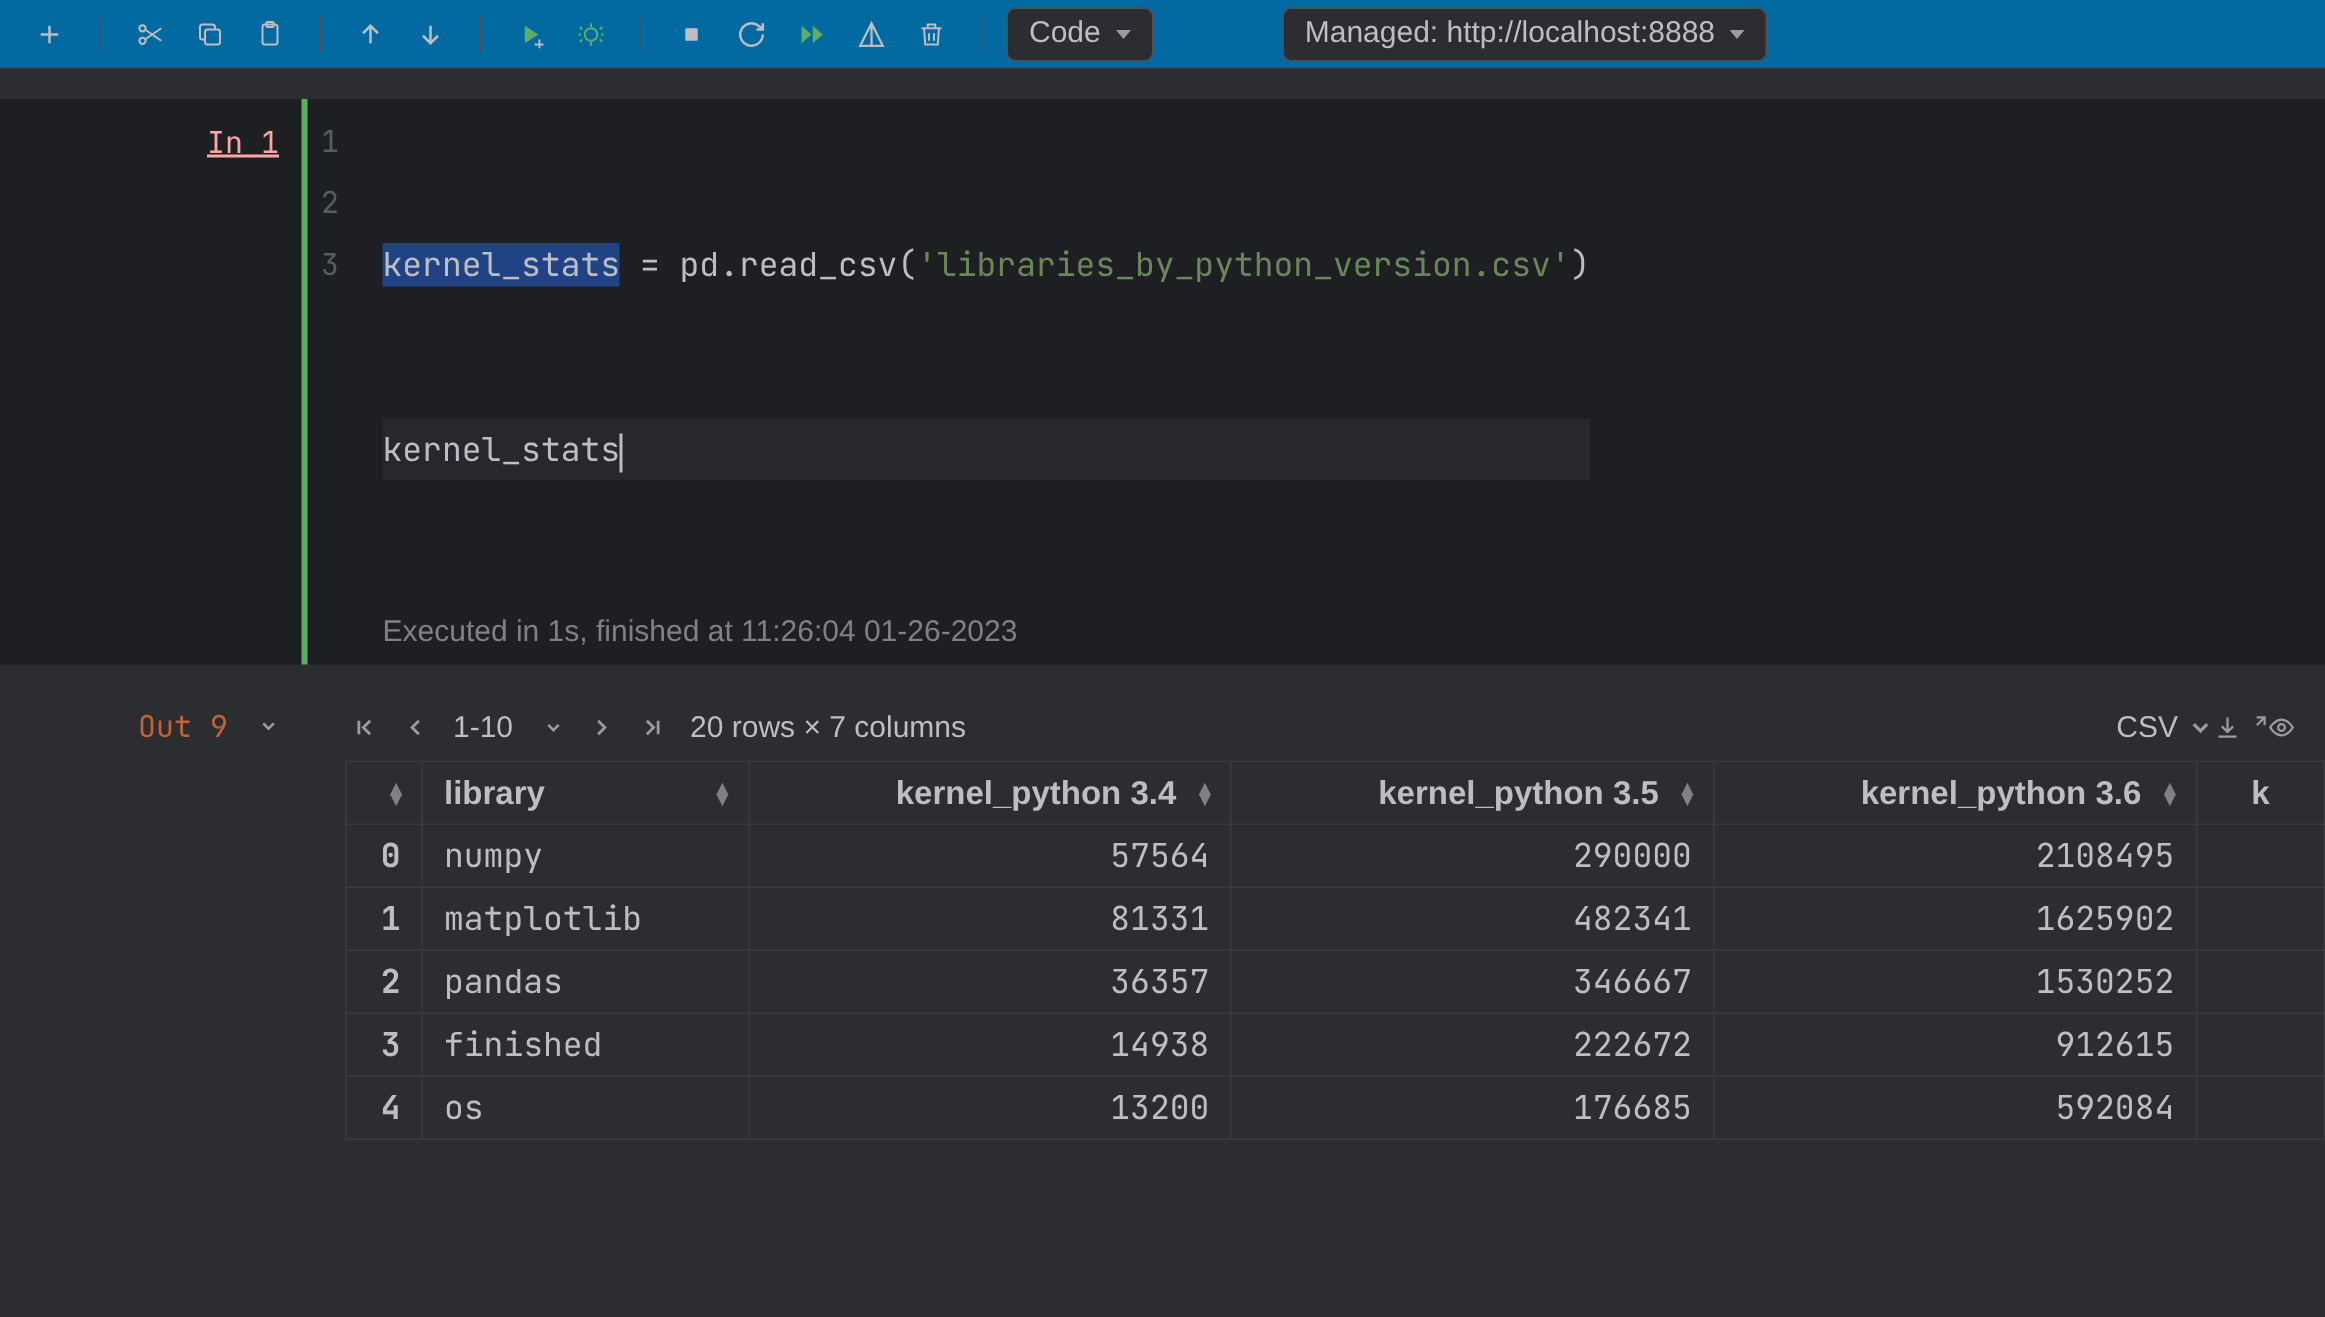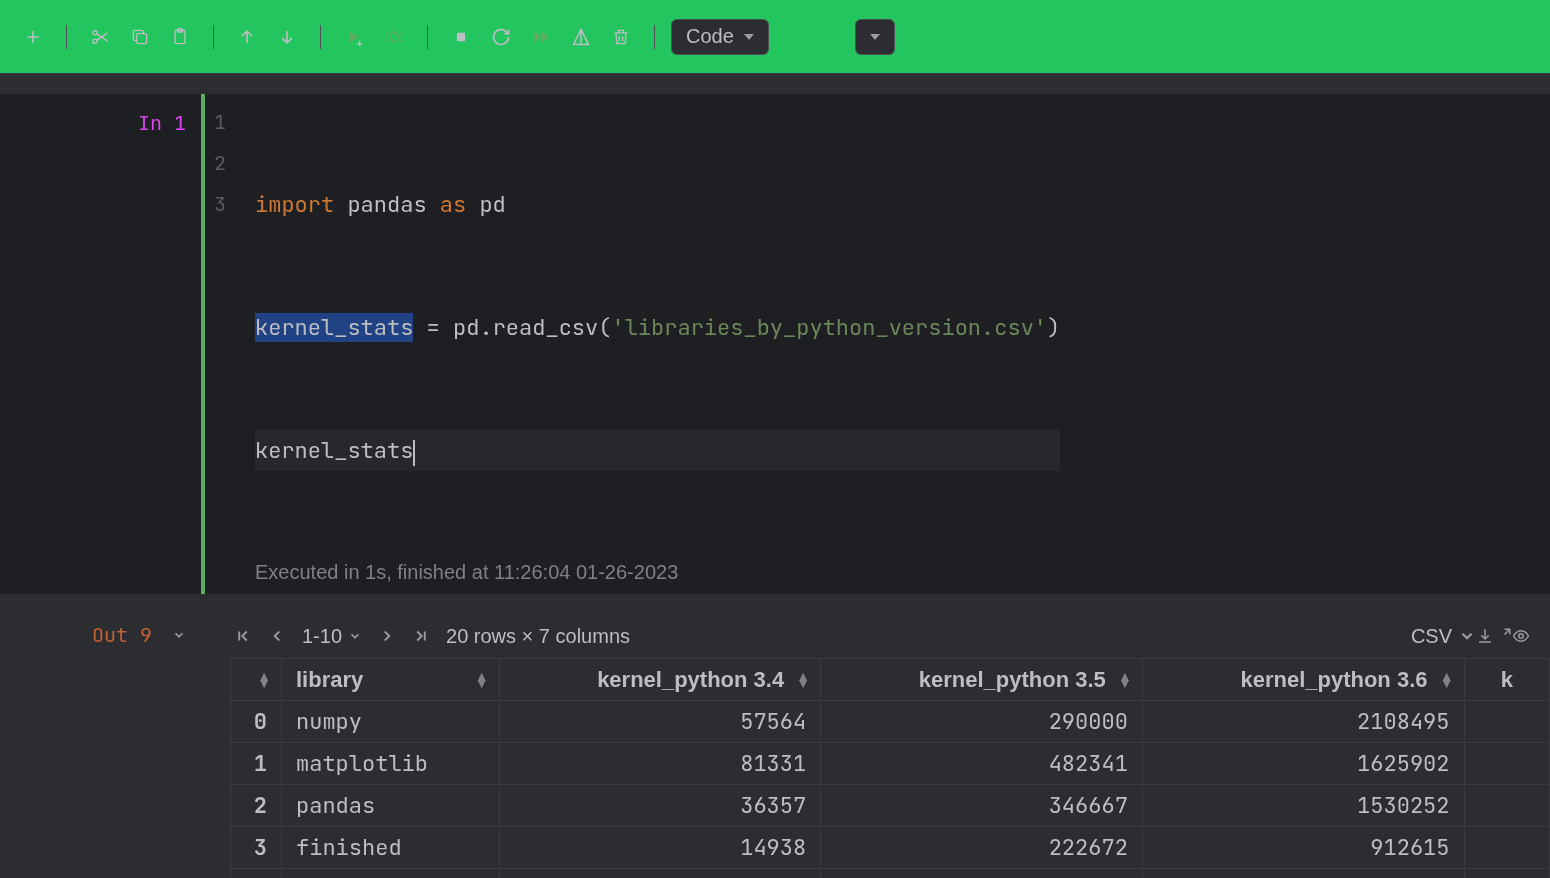--- a/index.html
+++ b/index.html
@@ -12,22 +12,22 @@
       color: #bcbec4;
       font-family: -apple-system, BlinkMacSystemFont, "Segoe UI", sans-serif;
       font-size: 14px;
       width: 1550px;
       height: 878px;
       overflow: hidden;
     }
     
     
     .toolbar {
-      height: 74px;
-      background: #22c55e;
+      height: 46px;
+      background: #0369a1;
       border-bottom: 1px solid #393b40;
       display: flex;
       align-items: center;
       padding: 0 16px;
       gap: 6px;
     }
     .tb-btn {
       width: 34px;
       height: 34px;
       display: flex;
@@ -92,21 +92,21 @@
       background: #5fad65;
     }
     .prompt {
       width: 200px;
       text-align: right;
       padding: 8px 14px 0 0;
       font-family: "JetBrains Mono", Menlo, monospace;
       font-size: 20px;
       flex-shrink: 0;
     }
-    .prompt-in { color: #d946ef; }
+    .prompt-in { color: #fca5a5; text-decoration: underline; }
     .prompt-out { color: #c56038; }
     .prompt-out-caret {
       margin-left: 8px;
       display: inline-block;
     }
     .cell-body {
       flex: 1;
       padding-left: 15px;
     }
     
@@ -238,21 +238,21 @@
     .df thead th:first-child {
       width: 50px;
       border-left: 1px solid #393b40;
     }
     .df td:first-child {
       border-left: 1px solid #393b40;
     }
     .df-container {
       overflow-x: hidden;
     }
-    .page-range { display: flex; align-items: center; gap: 6px; cursor: pointer; }
+    .page-range { display: flex; align-items: center; gap: 20px; cursor: pointer; }
   </style>
 </head>
 <body>
 
 <div class="toolbar">
   <div class="tb-btn">
     <svg viewBox="0 0 24 24" fill="none" stroke="currentColor" stroke-width="2">
         <path d="M12 5v14M5 12h14"></path>
       </svg>
   </div>
@@ -327,37 +327,37 @@
     <svg viewBox="0 0 24 24" fill="none" stroke="currentColor" stroke-width="1.6">
         <path d="M4 7h16M9 7V4h6v3M6 7l1 13h10l1-13M10 11v6M14 11v6"></path>
       </svg>
   </div>
   <div class="tb-sep"></div>
   <div class="tb-box">
     <span class="tb-label">Code</span>
     <span class="caret-down"></span>
   </div>
   <div class="tb-box tb-box-managed">
+    <span class="tb-label">Managed: http://localhost:8888</span>
     <span class="caret-down"></span>
   </div>
 </div>
 
 <div class="notebook">
 
   <div class="cell cell-selected">
     <div class="prompt prompt-in">In 1</div>
     <div class="code-container">
       <div class="gutter">
         <div>1</div>
         <div>2</div>
         <div>3</div>
       </div>
       <div class="cell-body">
         <div class="code">
-          <div class="line"><span class="kw">import</span> <span class="id">pandas</span> <span class="kw">as</span> <span class="id">pd</span></div>
           <div class="line"><span class="id selbox">kernel_stats</span><span class="op"> = </span><span class="id">pd</span><span class="op">.</span><span class="id">read_csv</span><span class="op">(</span><span class="str">'libraries_by_python_version.csv'</span><span class="op">)</span></div>
           <div class="line line-current"><span class="id">kernel_stats</span><span class="cursor"></span></div>
         </div>
         <div class="exec-status">Executed in 1s, finished at 11:26:04 01-26-2023</div>
       </div>
     </div>
   </div>
 
   <div class="cell-out">
     <div class="prompt prompt-out">

